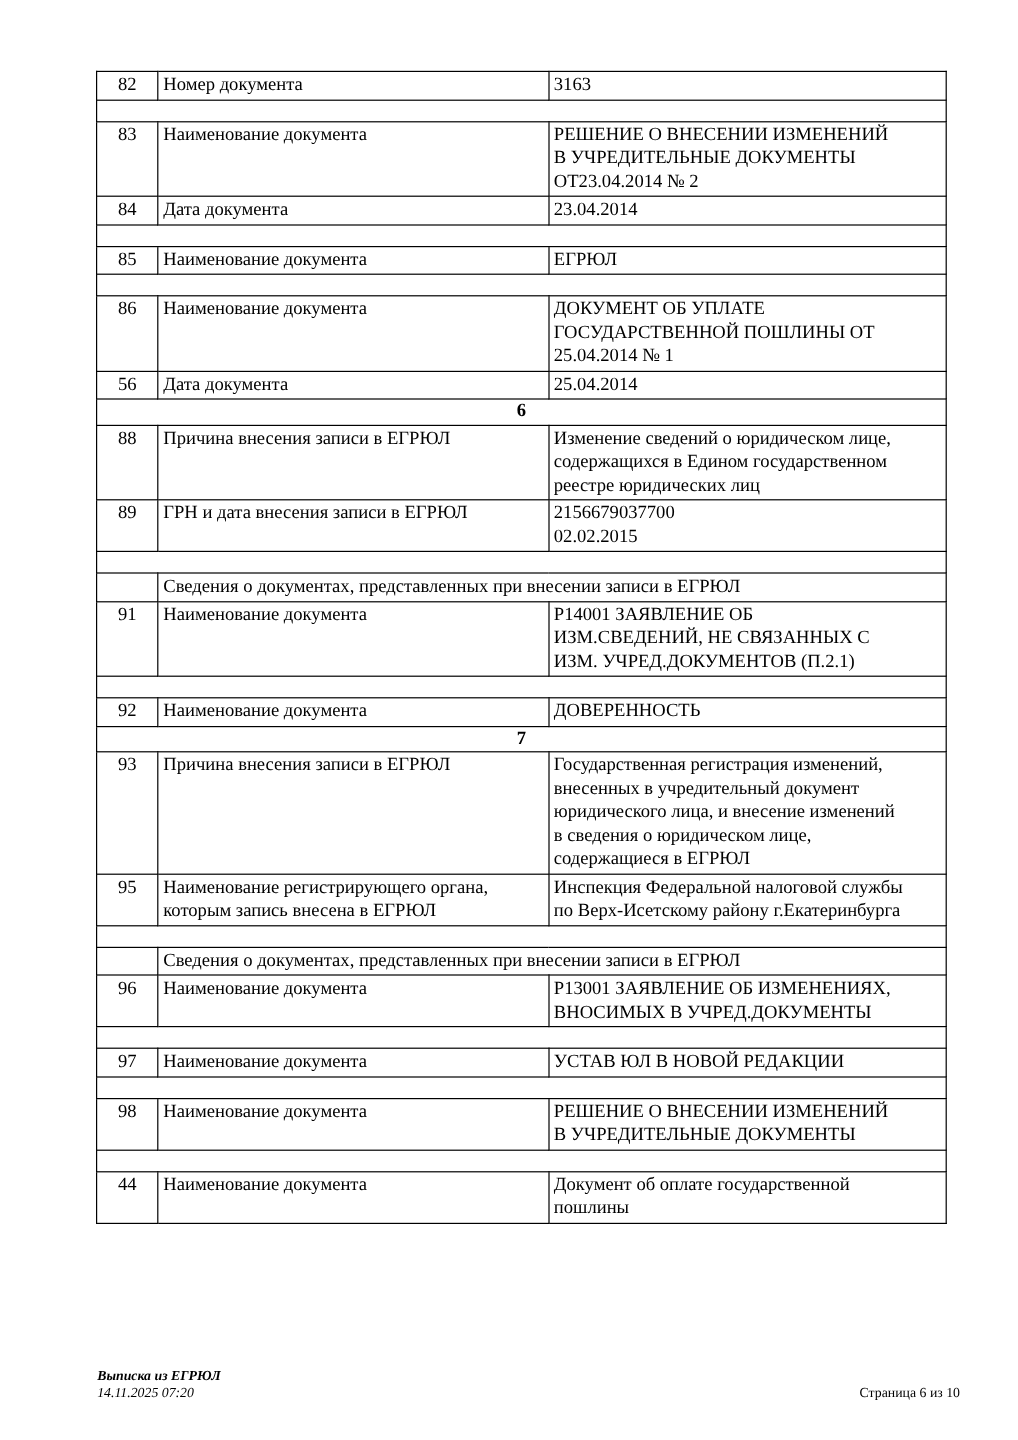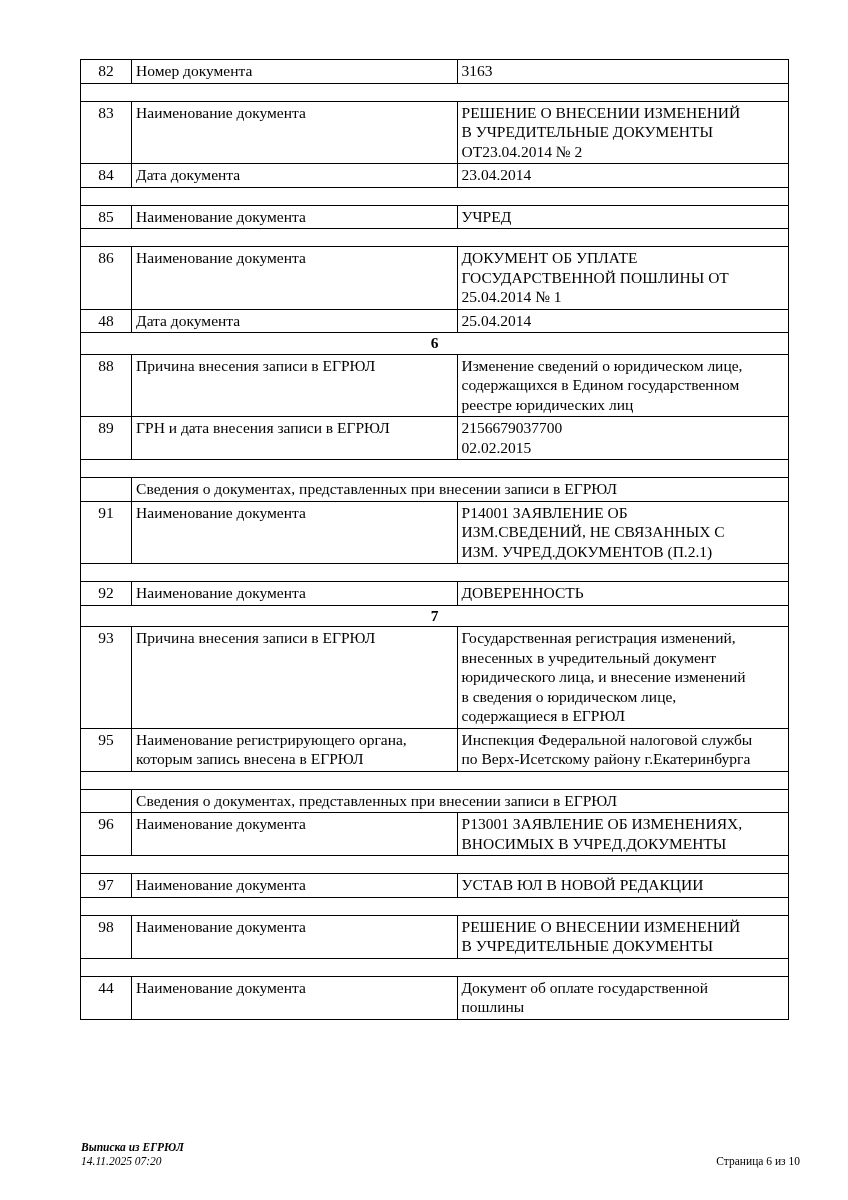--- a/index.html
+++ b/index.html
@@ -102,34 +102,34 @@
         <td class="num">84</td>
         <td>Дата документа</td>
         <td>23.04.2014</td>
       </tr>
       <tr class="sp">
           <td colspan="3"></td>
         </tr>
       <tr>
         <td class="num">85</td>
         <td>Наименование документа</td>
-        <td>УЧРЕД</td>
+        <td>ЕГРЮЛ</td>
       </tr>
       <tr class="sp">
           <td colspan="3"></td>
         </tr>
       <tr>
         <td class="num">86</td>
         <td>Наименование документа</td>
         <td>ДОКУМЕНТ ОБ УПЛАТЕ
 ГОСУДАРСТВЕННОЙ ПОШЛИНЫ ОТ
 25.04.2014 № 1</td>
       </tr>
       <tr>
-        <td class="num">48</td>
+        <td class="num">56</td>
         <td>Дата документа</td>
         <td>25.04.2014</td>
       </tr>
       <tr class="sec">
         <td colspan="3">6</td>
       </tr>
       <tr>
         <td class="num">88</td>
         <td>Причина внесения записи в ЕГРЮЛ</td>
         <td>Изменение сведений о юридическом лице,

